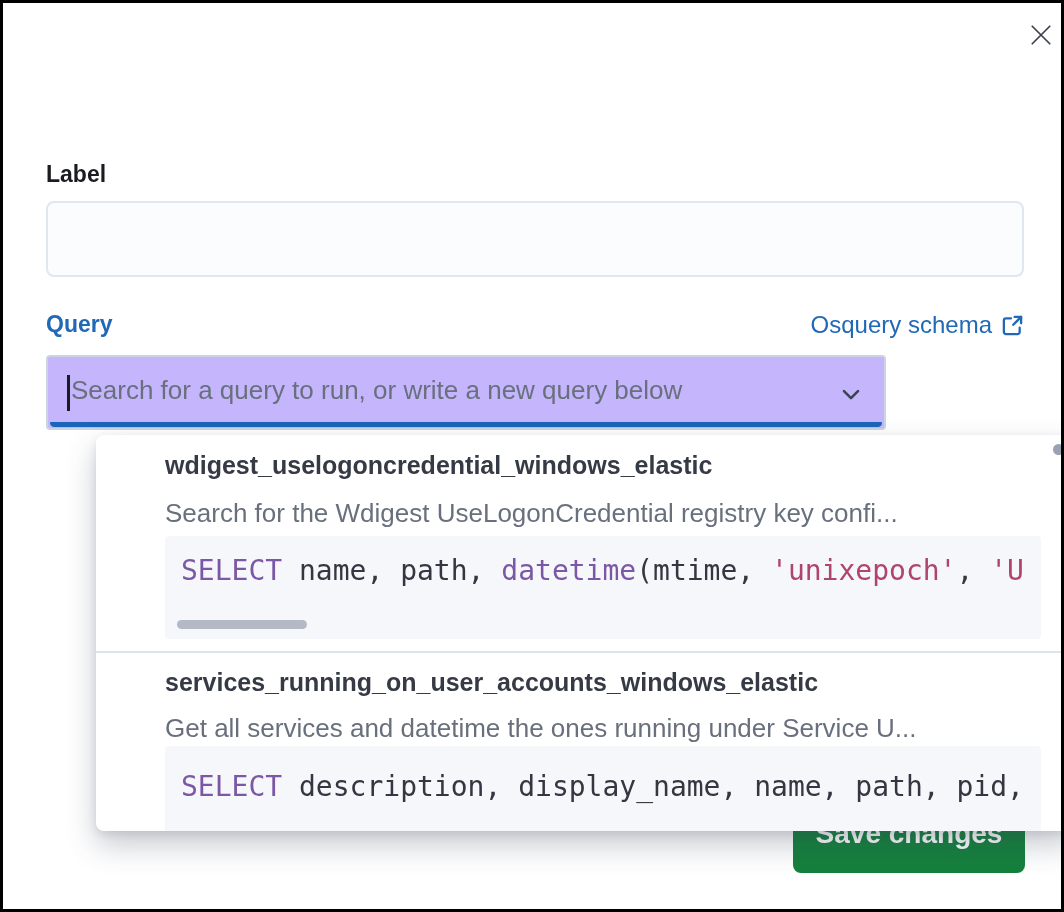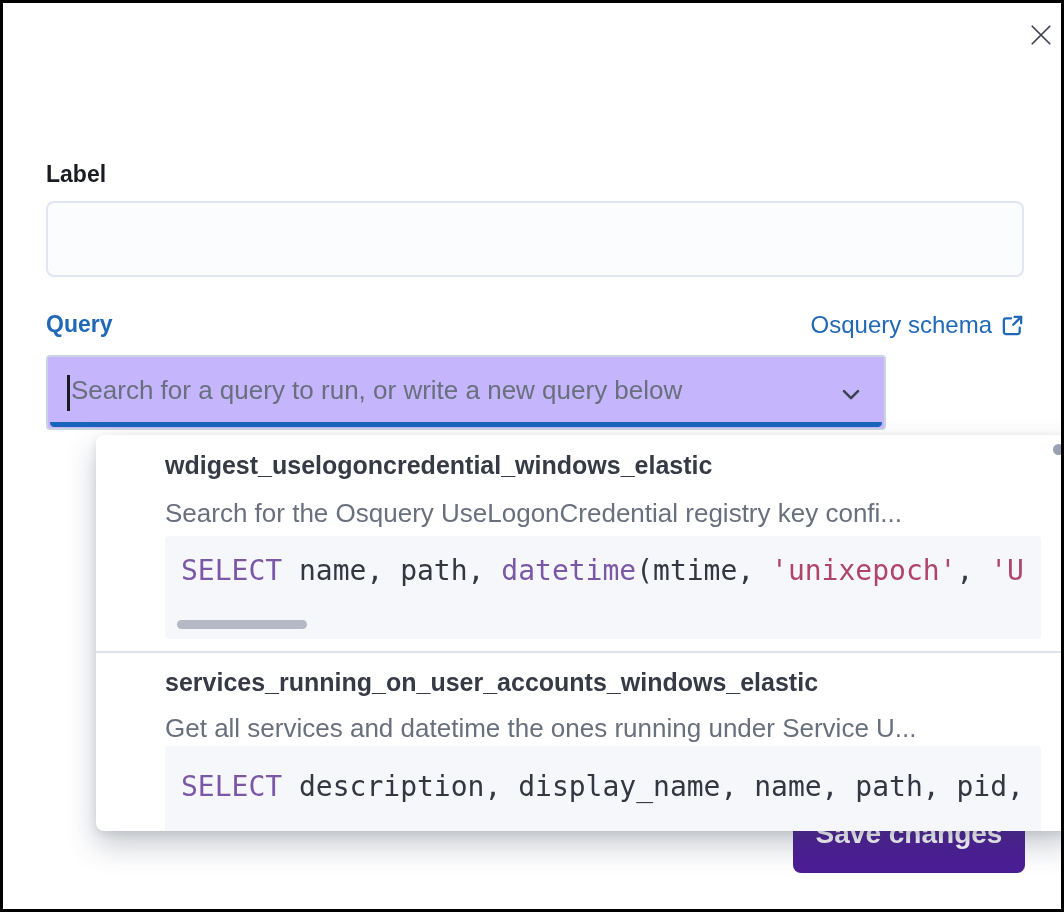--- a/index.html
+++ b/index.html
@@ -155,21 +155,21 @@
     position: absolute; left: 636px; top: 804px;
     height: 56px; line-height: 56px; padding: 0 16px;
     border: none; background: transparent; cursor: pointer;
     font-family: "Liberation Sans", sans-serif;
     font-size: 28px; font-weight: 700; color: #2169b7;
     z-index: 1;
   }
   .footer-save {
     position: absolute; left: 790px; top: 792px;
     width: 232px; height: 78px;
-    background: #4c1d95; border: none; border-radius: 8px;
+    background: #15803d; border: none; border-radius: 8px;
     font-family: "Liberation Sans", sans-serif;
     font-size: 28px; font-weight: 700; color: #ffffff;
     cursor: pointer;
     z-index: 1;
   }
 </style>
 </head>
 <body>
 
 <div class="screen">
@@ -211,21 +211,21 @@
       </span>
     </button>
     <span class="focus-underline"></span>
   </div>
 
   <div class="dropdown-panel">
     <span class="scroll-dot"></span>
 
     <div class="option">
       <div class="option-title" id="opt0-title">wdigest_uselogoncredential_windows_elastic</div>
-      <div class="option-desc" id="opt0-desc">Search for the Osquery UseLogonCredential registry key confi...</div>
+      <div class="option-desc" id="opt0-desc">Search for the Wdigest UseLogonCredential registry key confi...</div>
       <div class="code-block" id="opt0-code">
         <div class="code-line"><span class="tok-keyword">SELECT</span><span class="tok-plain"> name, path, </span><span class="tok-keyword">datetime</span><span class="tok-plain">(mtime, </span><span class="tok-string">'unixepoch'</span><span class="tok-plain">, </span><span class="tok-string">'U</span></div>
         <span class="hscroll-thumb"></span>
       </div>
     </div>
 
     <div class="option-divider"></div>
 
     <div class="option">
       <div class="option-title" id="opt1-title">services_running_on_user_accounts_windows_elastic</div>

